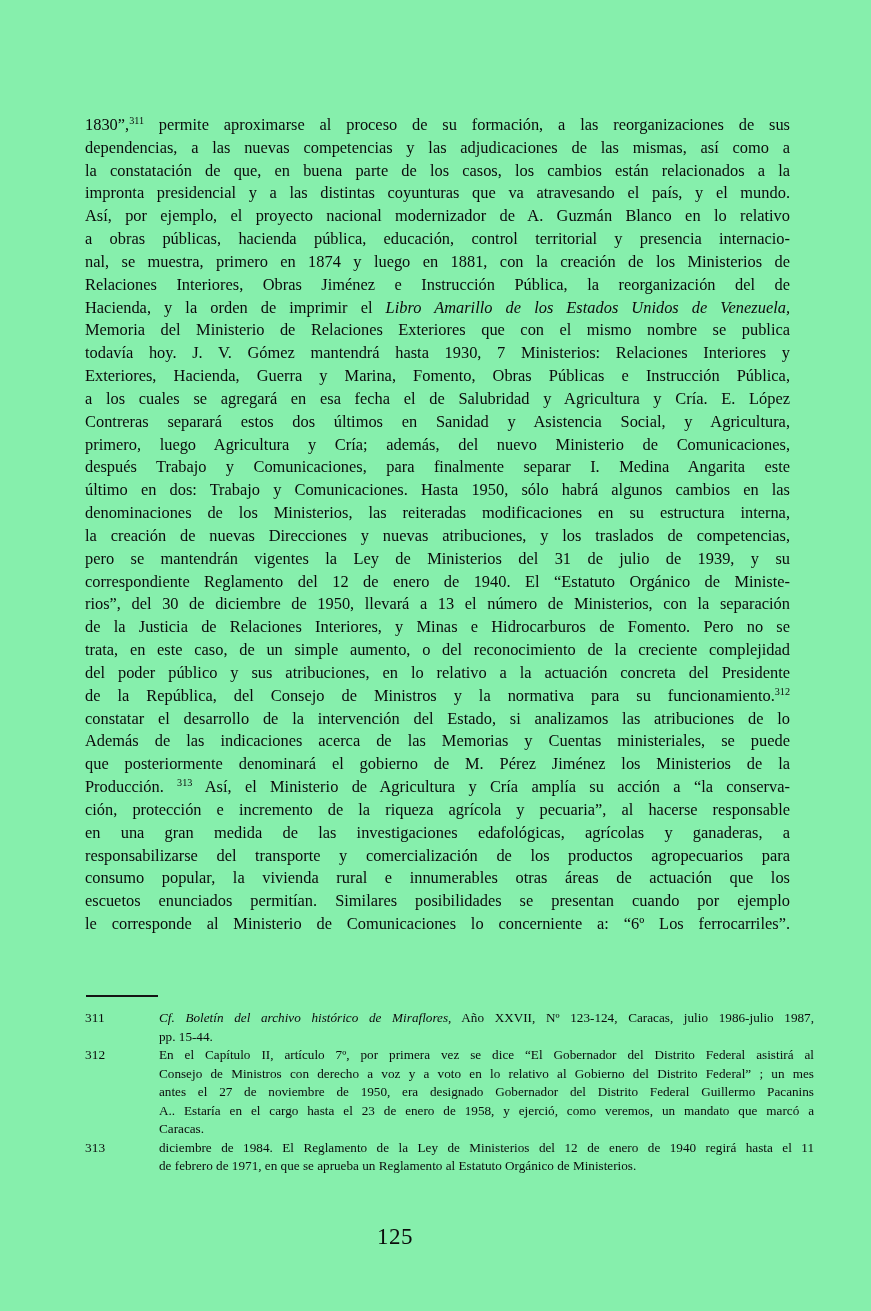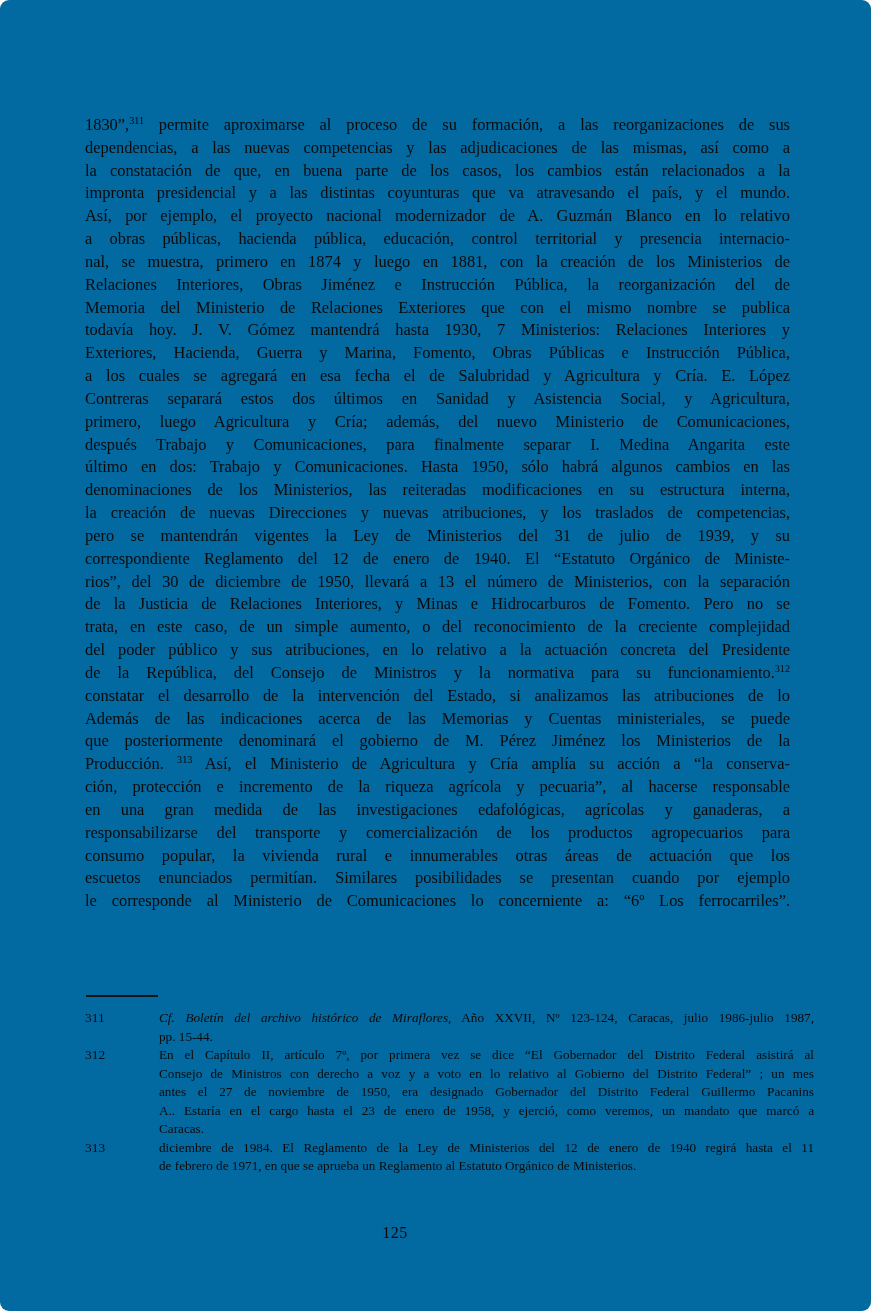--- a/index.html
+++ b/index.html
@@ -6,22 +6,21 @@
   body {
     width: 871px; height: 1311px;
     background: #fbfbf9;
     font-family: "Liberation Serif", "DejaVu Serif", serif;
     color: #0b0b0b;
     position: relative;
     overflow: hidden;
   }
   .page {
     position: absolute; inset: 0;
-    background: #0369a1;
-    border-radius: 9px;
+    background: #86efac;
   }
   .body-text {
     position: absolute; left: 85px; top: 114px; width: 705px;
   }
   .body-line {
     font-size: 16.4px;
     line-height: 22.84px;
     height: 22.84px;
     overflow: hidden;
     text-align: justify;
@@ -55,38 +54,39 @@
   }
   .it { font-style: italic; }
   .sup {
     font-size: 0.62em;
     vertical-align: super;
     line-height: 0;
   }
   .page-num {
     position: absolute; left: 0; top: 1224px; width: 790px;
     text-align: center;
-    font-size: 16px;
+    font-size: 23px;
     letter-spacing: 0.5px;
   }
 </style>
 </head>
 <body>
 
 <div class="page">
 
   <div class="body-text" id="body-text">
       <div class="body-line"><span>1830”,</span><span class="sup">311</span><span> permite aproximarse al proceso de su formación, a las reorganizaciones de sus</span></div>
       <div class="body-line"><span>dependencias, a las nuevas competencias y las adjudicaciones de las mismas, así como a</span></div>
       <div class="body-line"><span>la constatación de que, en buena parte de los casos, los cambios están relacionados a la</span></div>
       <div class="body-line"><span>impronta presidencial y a las distintas coyunturas que va atravesando el país, y el mundo.</span></div>
       <div class="body-line"><span>Así, por ejemplo, el proyecto nacional modernizador de A. Guzmán Blanco en lo relativo</span></div>
       <div class="body-line"><span>a obras públicas, hacienda pública, educación, control territorial y presencia internacio-</span></div>
       <div class="body-line"><span>nal, se muestra, primero en 1874 y luego en 1881, con la creación de los Ministerios de</span></div>
       <div class="body-line"><span>Relaciones Interiores, Obras Jiménez e Instrucción Pública, la reorganización del de</span></div>
+      <div class="body-line"><span>Hacienda, y la orden de imprimir el </span><span class="it">Libro Amarillo de los Estados Unidos de Venezuela,</span></div>
       <div class="body-line"><span>Memoria del Ministerio de Relaciones Exteriores que con el mismo nombre se publica</span></div>
       <div class="body-line"><span>todavía hoy. J. V. Gómez mantendrá hasta 1930, 7 Ministerios: Relaciones Interiores y</span></div>
       <div class="body-line"><span>Exteriores, Hacienda, Guerra y Marina, Fomento, Obras Públicas e Instrucción Pública,</span></div>
       <div class="body-line"><span>a los cuales se agregará en esa fecha el de Salubridad y Agricultura y Cría. E. López</span></div>
       <div class="body-line"><span>Contreras separará estos dos últimos en Sanidad y Asistencia Social, y Agricultura,</span></div>
       <div class="body-line"><span>primero, luego Agricultura y Cría; además, del nuevo Ministerio de Comunicaciones,</span></div>
       <div class="body-line"><span>después Trabajo y Comunicaciones, para finalmente separar I. Medina Angarita este</span></div>
       <div class="body-line"><span>último en dos: Trabajo y Comunicaciones. Hasta 1950, sólo habrá algunos cambios en las</span></div>
       <div class="body-line"><span>denominaciones de los Ministerios, las reiteradas modificaciones en su estructura interna,</span></div>
       <div class="body-line"><span>la creación de nuevas Direcciones y nuevas atribuciones, y los traslados de competencias,</span></div>

